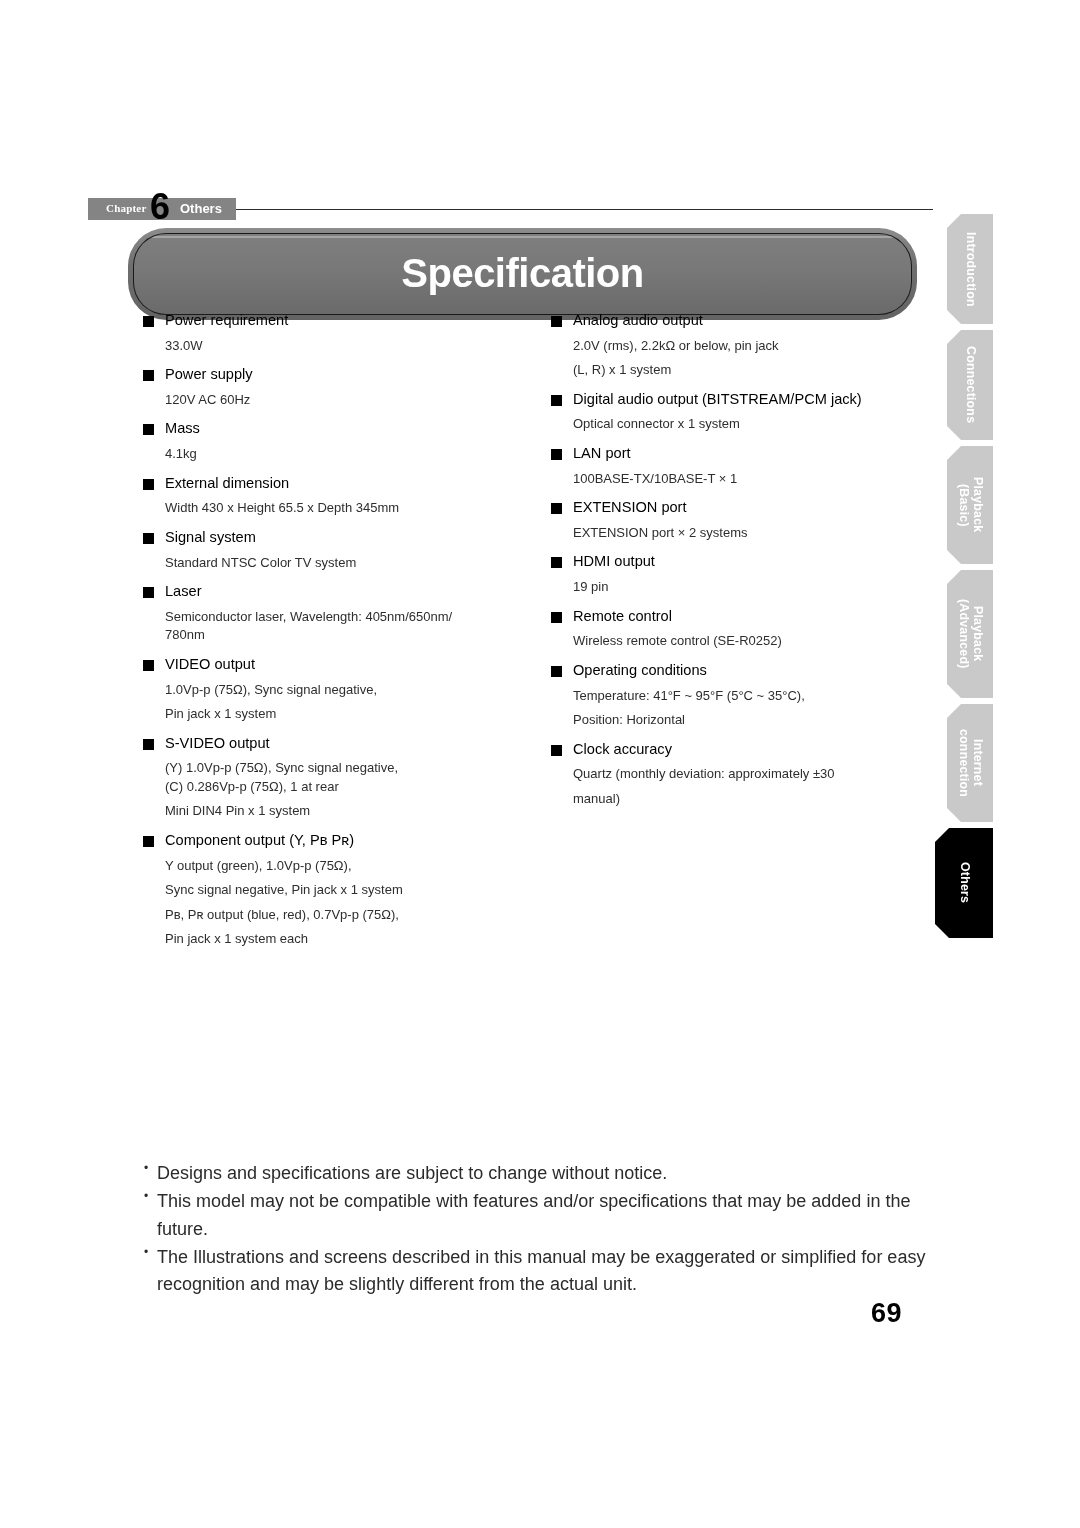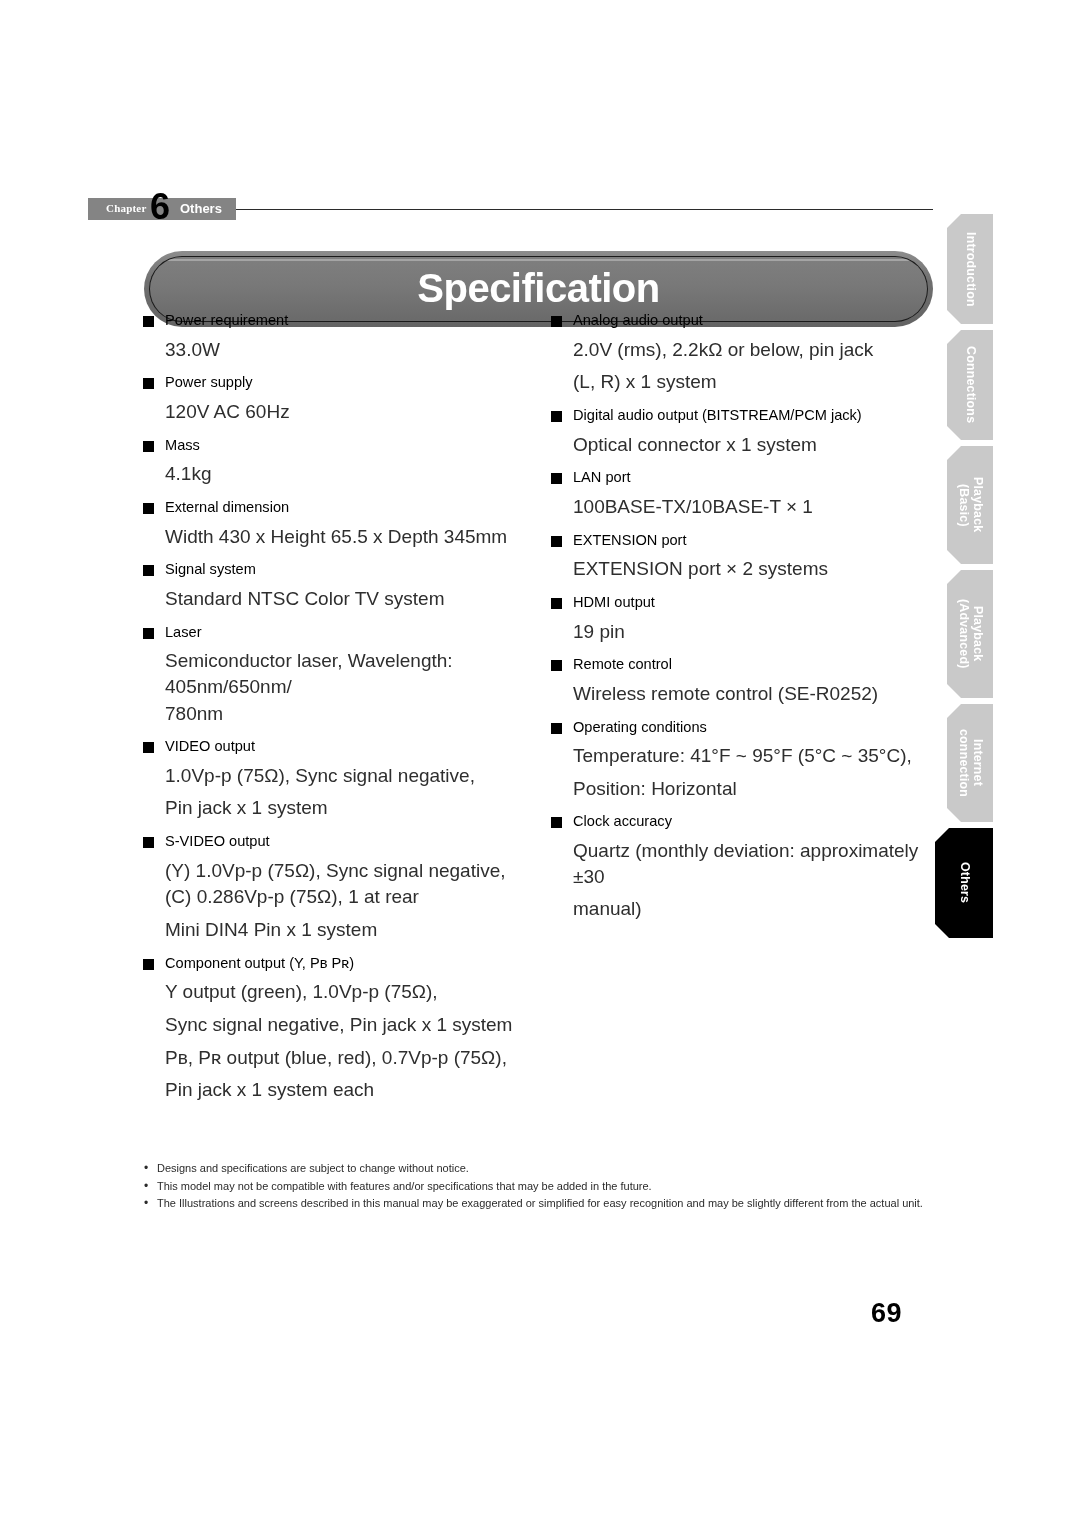--- a/index.html
+++ b/index.html
@@ -67,28 +67,27 @@
     left: 148px;
     top: 11px;
     right: 0;
     height: 1px;
     background: #2b2b2b;
   }
 
   
   .title-pill-outer {
     position: absolute;
-    left: 144px;
+    left: 128px;
     top: 228px;
     width: 789px;
-    height: 76px;
+    height: 92px;
     border-radius: 38px;
     background: linear-gradient(180deg, #8d8d8d 0%, #6f6f6f 40%, #636363 100%);
     padding: 5px;
-    margin-top: 23px;
   }
   .title-pill-mid {
     width: 100%;
     height: 100%;
     border-radius: 33px;
     background: #1a1a1a;
     padding: 1px;
   }
   .title-pill-inner {
     position: relative;
@@ -149,21 +148,21 @@
   .spec-head .bullet {
     position: absolute;
     left: 0;
     top: 5px;
     width: 11px;
     height: 11px;
     background: #000000;
     display: block;
   }
   .spec-line {
-    font-size: 19px;
+    font-size: 13px;
     color: #2e2e2e;
     padding-left: 22px;
     line-height: 1.35;
     margin-top: 7px;
   }
   .spec-line.tight { margin-top: 1px; }
 
   
   .tabs {
     position: absolute;
@@ -202,21 +201,21 @@
 
   
   .notes {
     position: absolute;
     left: 143px;
     top: 1160px;
     width: 790px;
   }
   .note {
     position: relative;
-    font-size: 11px;
+    font-size: 18px;
     color: #2b2b2b;
     line-height: 1.52;
     padding-left: 14px;
     margin-bottom: 1px;
   }
   .note::before {
     content: "\2022";
     position: absolute;
     left: 1px;
     top: -1px;

